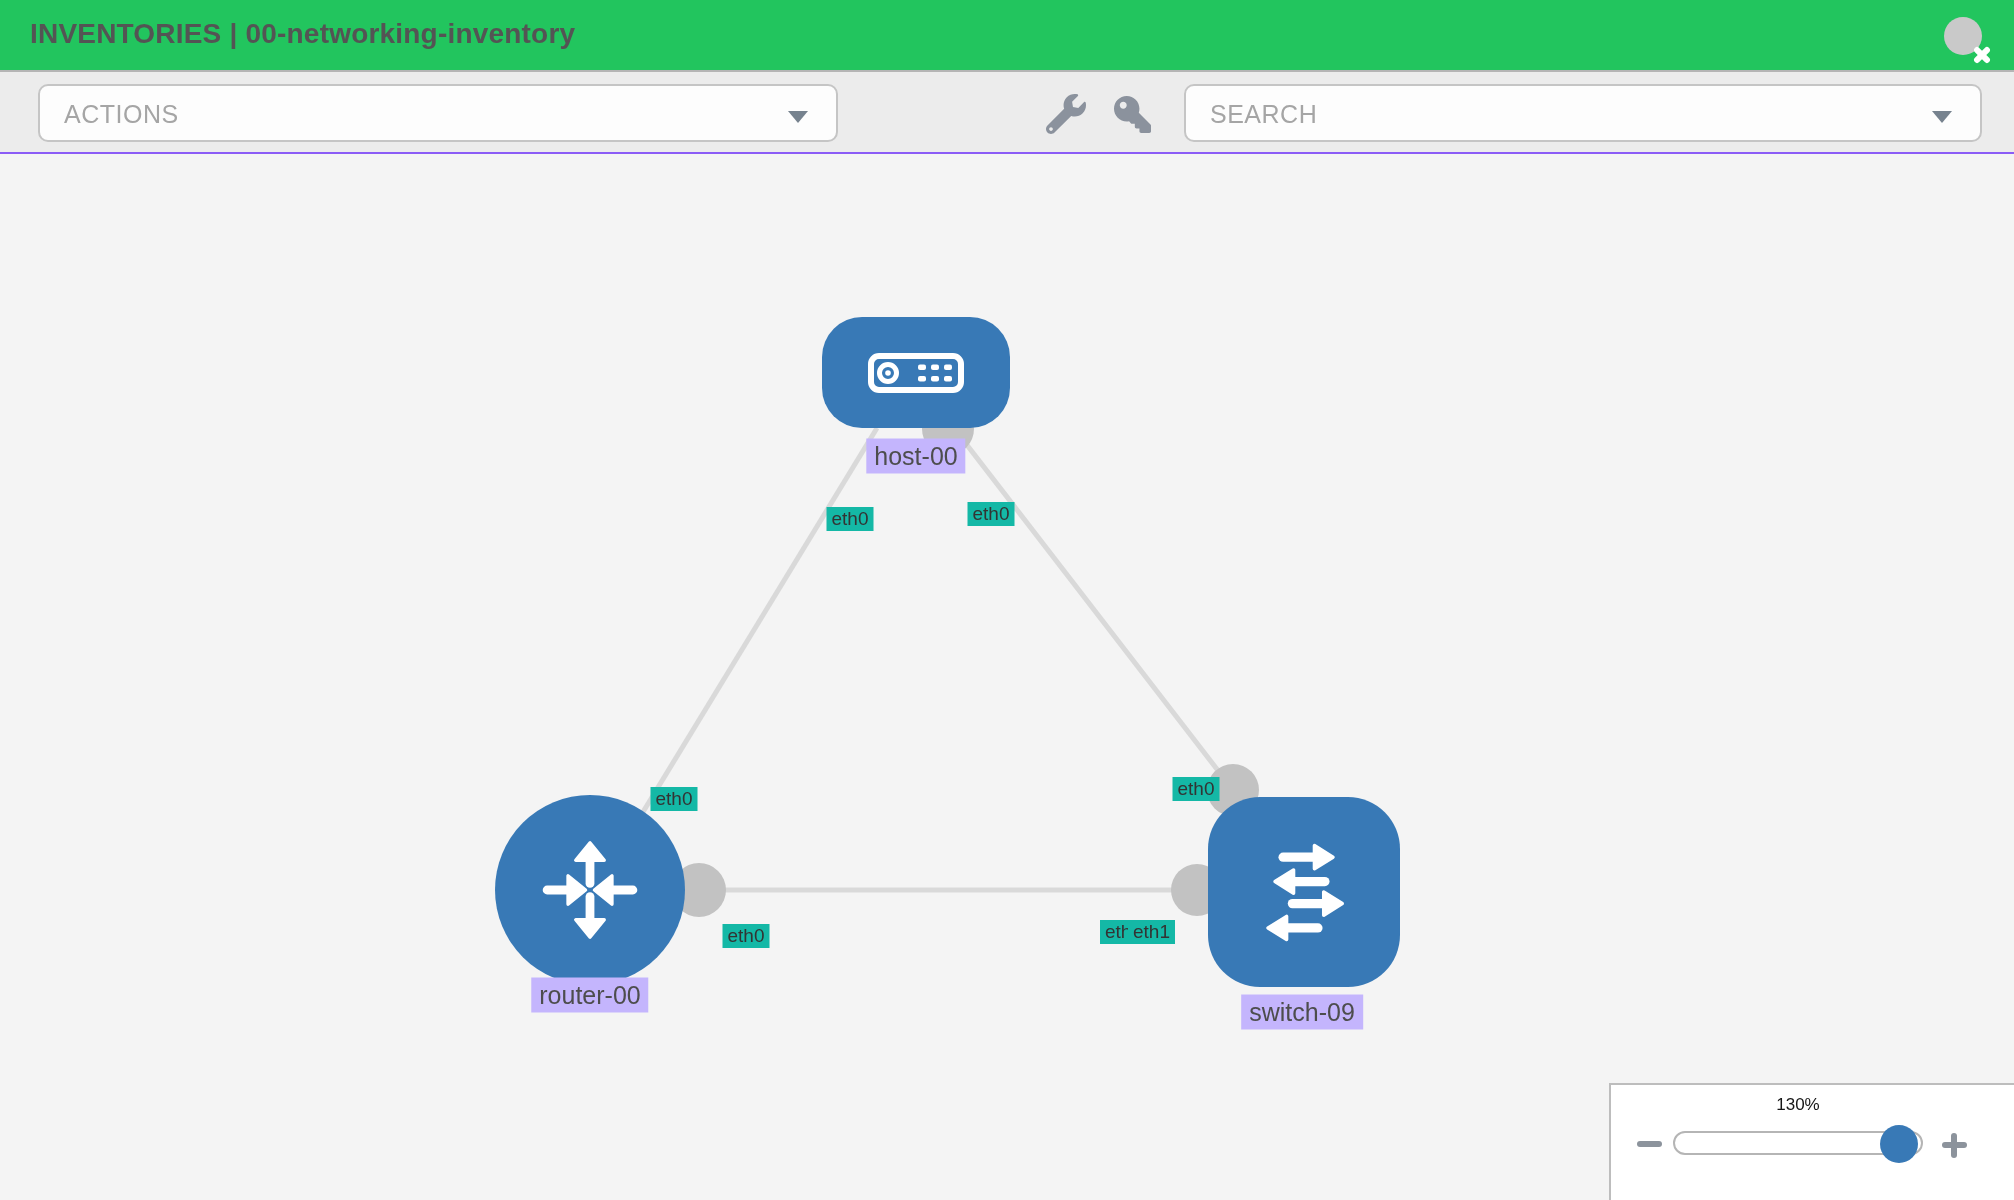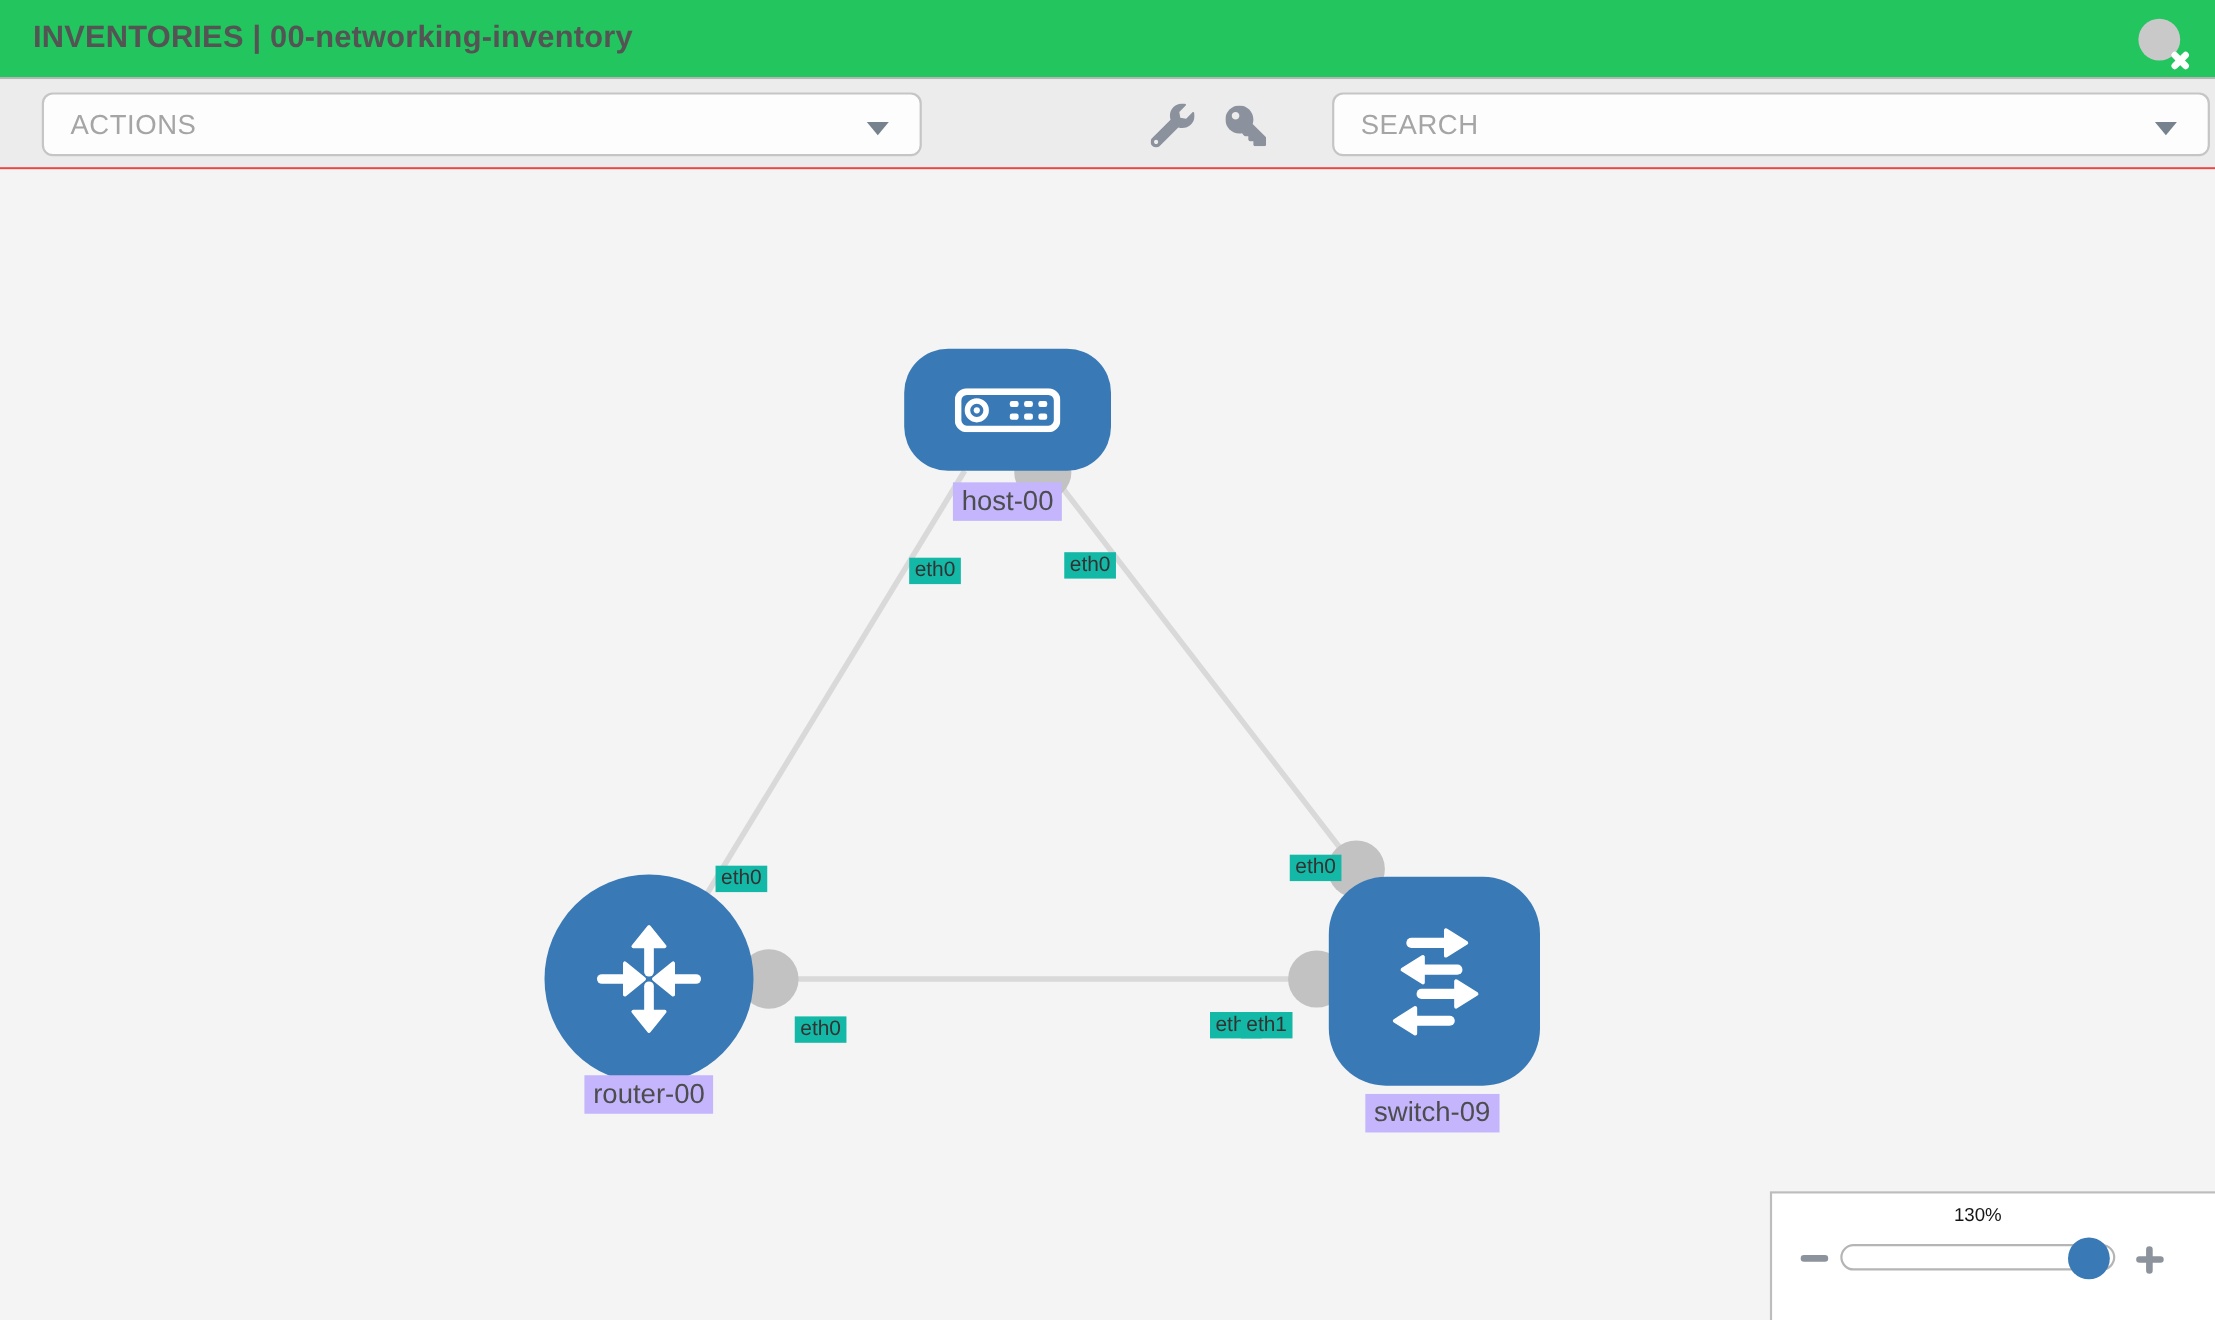--- a/index.html
+++ b/index.html
@@ -15,30 +15,30 @@
   .close-btn { position:absolute; right:32px; top:17px; width:38px; height:38px;
                border-radius:50%; background:#c9c9c9; cursor:pointer; }
   .close-x { position:absolute; left:50%; top:50%; width:100%; height:100%; }
   .close-x::before, .close-x::after { content:""; position:absolute; left:9px; top:16px;
                width:20px; height:6px; border-radius:3px; background:#fff; }
   .close-x::before { transform:rotate(45deg); }
   .close-x::after  { transform:rotate(-45deg); }
 
   
   .toolbar { position:absolute; left:0; top:72px; width:2014px; height:82px;
-             background:#ececec; border-bottom:2px solid #ef4444; }
+             background:#ececec; border-bottom:2px solid #8b5cf6; }
   .select-box { position:absolute; top:12px; height:58px; background:#fdfdfd;
                 border:2px solid #c5c5c5; border-radius:10px; cursor:pointer; }
   .select-box .ph { position:absolute; left:24px; top:14px; font-size:25px; color:#a5a5a5;
                     letter-spacing:0.5px; }
   .caret { position:absolute; right:28px; top:25px; width:0; height:0;
            border-left:10px solid transparent; border-right:10px solid transparent;
            border-top:12px solid #76828e; }
   .actions-box { left:38px; width:800px; }
-  .search-box  { left:1211px; width:798px; }
+  .search-box  { left:1184px; width:798px; }
   .tool-btn { position:absolute; top:22px; width:40px; height:40px; cursor:pointer; }
   .tool-btn svg { width:100%; height:100%; }
   .wrench-btn { left:1046px; }
   .key-btn { left:1114px; top:24px; width:37px; height:37px; }
 
   
   .canvas { position:absolute; left:0; top:154px; width:2014px; height:1046px; background:#f4f4f4; }
   .topo-svg { position:absolute; left:0; top:0; }
 
   .node-label { position:absolute; transform:translate(-50%,-50%); background:#c4b5fd;

